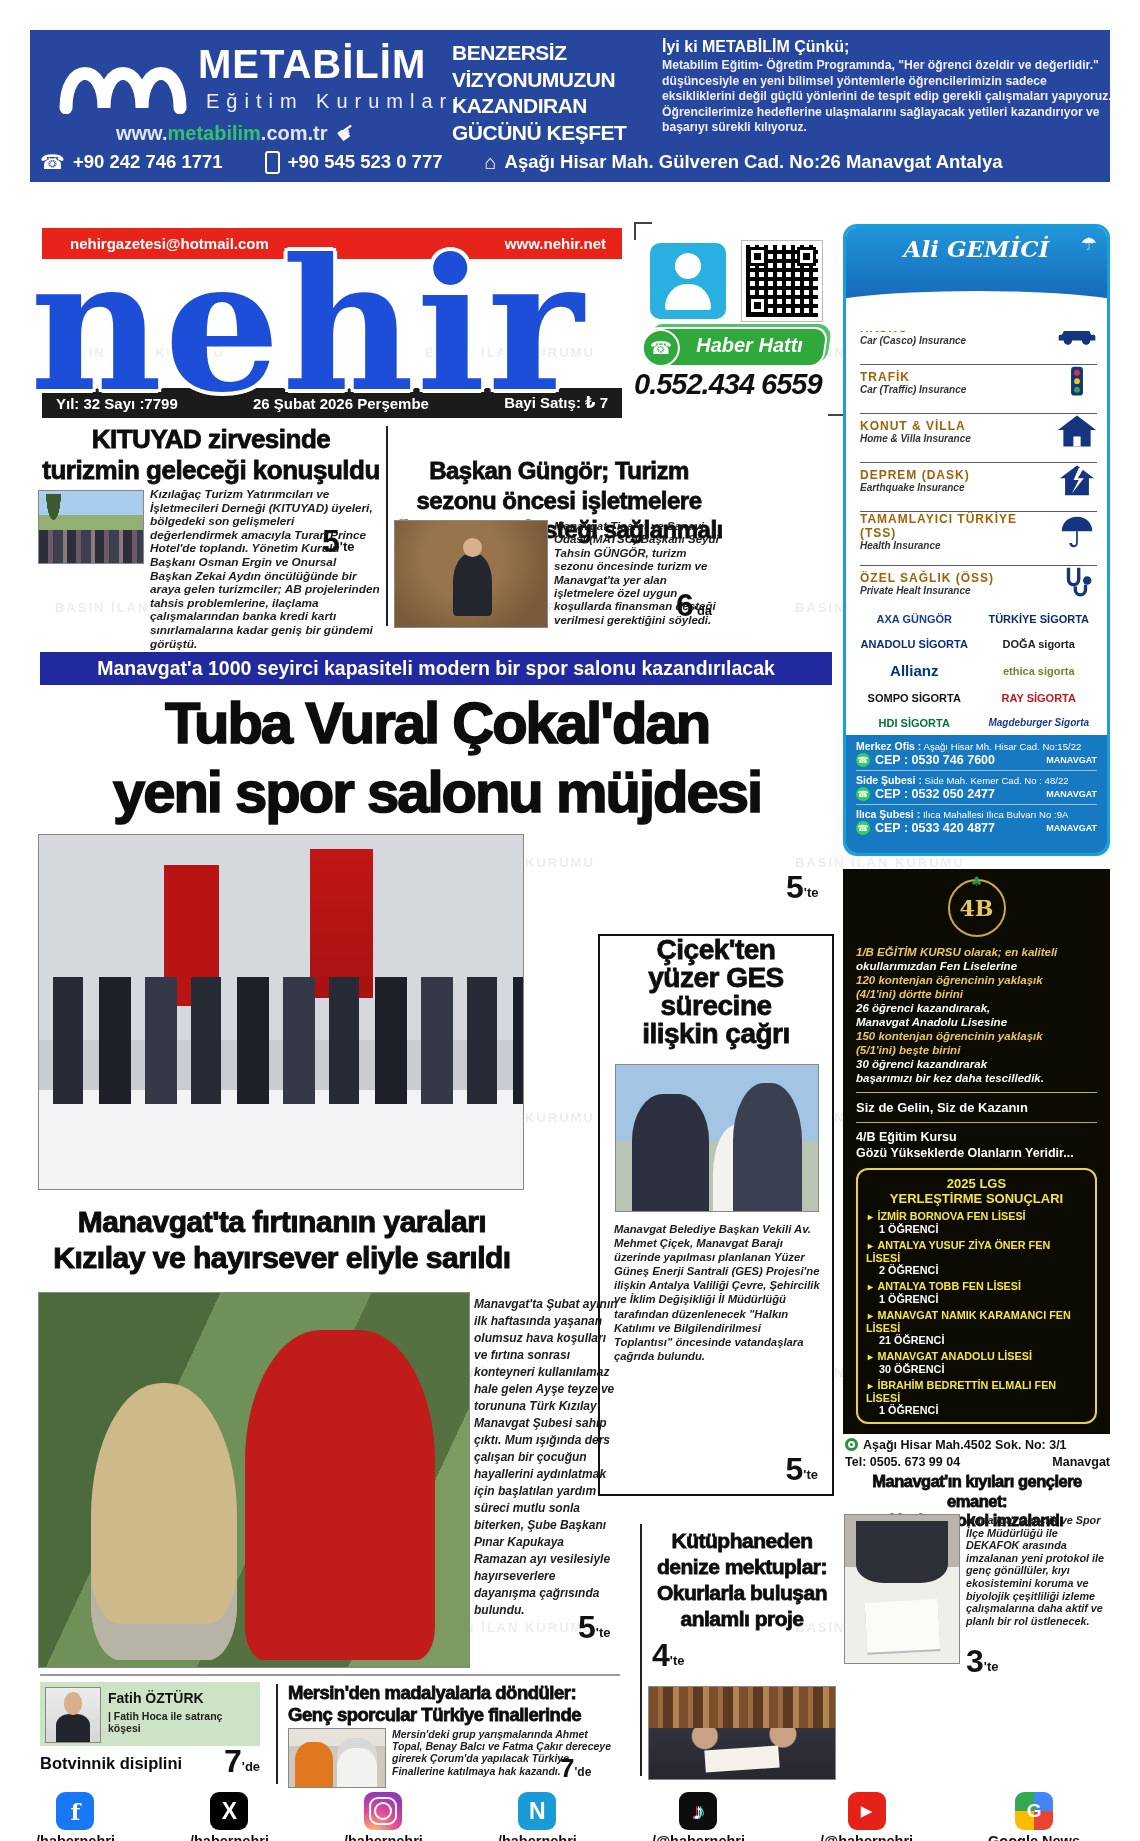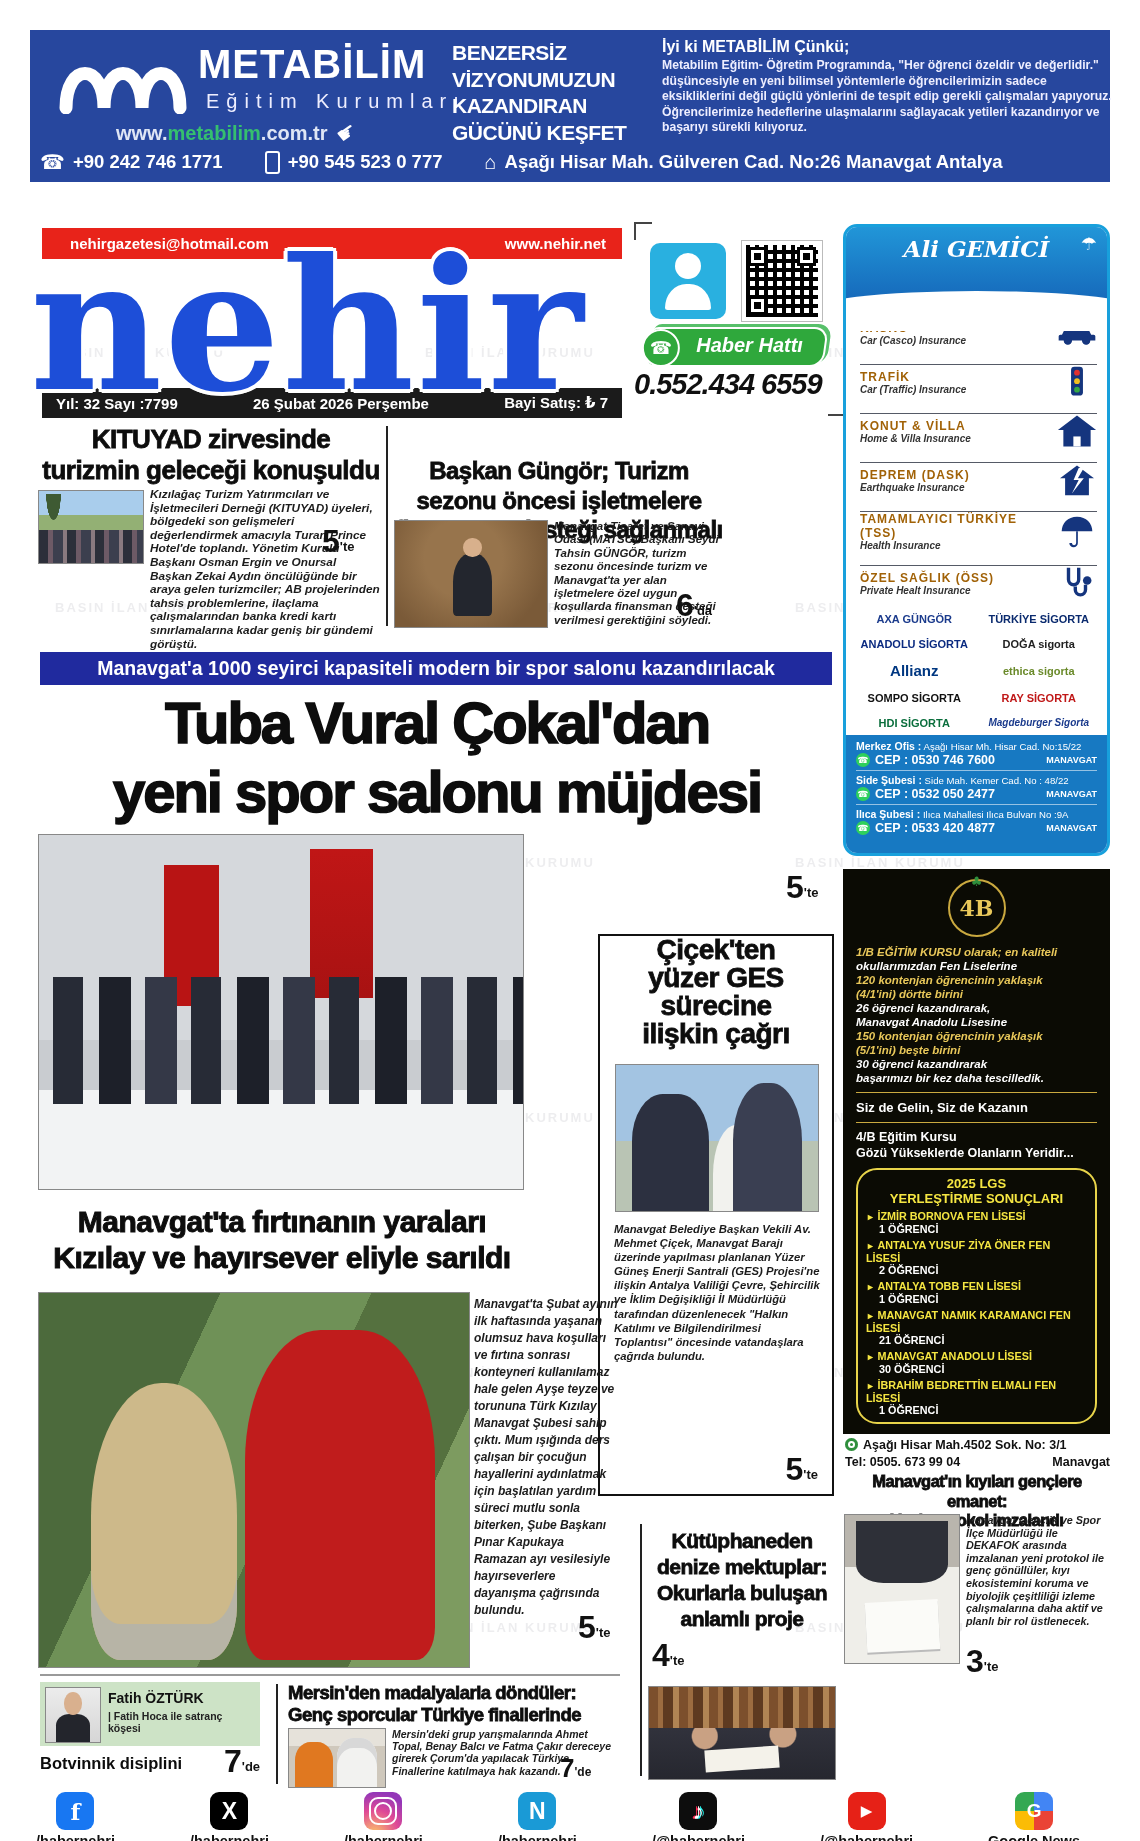--- a/index.html
+++ b/index.html
@@ -134,21 +134,21 @@
   .edu-logo{width:54px;height:54px;border:2px solid #caa93f;border-radius:50%;margin:0 auto 8px;display:flex;
             align-items:center;justify-content:center;position:relative;font-family:"DejaVu Serif",serif;
             font-size:22px;font-weight:bold;color:#e9c85a;}
   .edu-logo .clv{position:absolute;top:-7px;left:50%;transform:translateX(-50%);color:#2f8f3c;font-size:13px;}
   .edu-lines{font-size:11.5px;line-height:14px;font-style:italic;font-weight:bold;}
   .edu-lines div:nth-of-type(2),.edu-lines div:nth-of-type(5),.edu-lines div:nth-of-type(6),
   .edu-lines div:nth-of-type(9),.edu-lines div:nth-of-type(10){color:#fff;}
   .edu-div{height:1px;background:#caa93f;margin:7px 0;}
   .edu-cta{color:#fff;font-weight:bold;font-size:13px;}
   .edu-l1{color:#fff;font-weight:bold;font-size:12.5px;margin-top:2px;}
-  .lgs{border:2px solid #e8d44a;border-radius:21px;margin-top:8px;padding:6px 8px;}
+  .lgs{border:2px solid #e8d44a;border-radius:12px;margin-top:8px;padding:6px 8px;}
   .lgs-t{color:#f5e642;font-weight:bold;font-size:13px;text-align:center;line-height:15px;}
   .lgs-item{margin-top:4px;}
   .lgs-item .nm{color:#f5e642;font-weight:bold;font-size:10.8px;line-height:12px;}
   .lgs-item .nm::before{content:'► ';font-size:9px;}
   .lgs-item .ct{color:#fff;font-weight:bold;font-size:10.8px;padding-left:13px;}
   .edu-pin{left:845px;top:1438px;width:265px;font-weight:bold;font-size:12.5px;color:#111;}
   .pin-ic{display:inline-block;width:13px;height:13px;border-radius:50%;background:#2f8f3c;box-shadow:inset 0 0 0 3px #2f8f3c, inset 0 0 0 5px #fff;
           vertical-align:-2px;margin-right:5px;}
   .edu-pin .row2{display:flex;margin-top:3px;} .edu-pin .row2 i{margin-left:auto;font-style:normal;}
   

